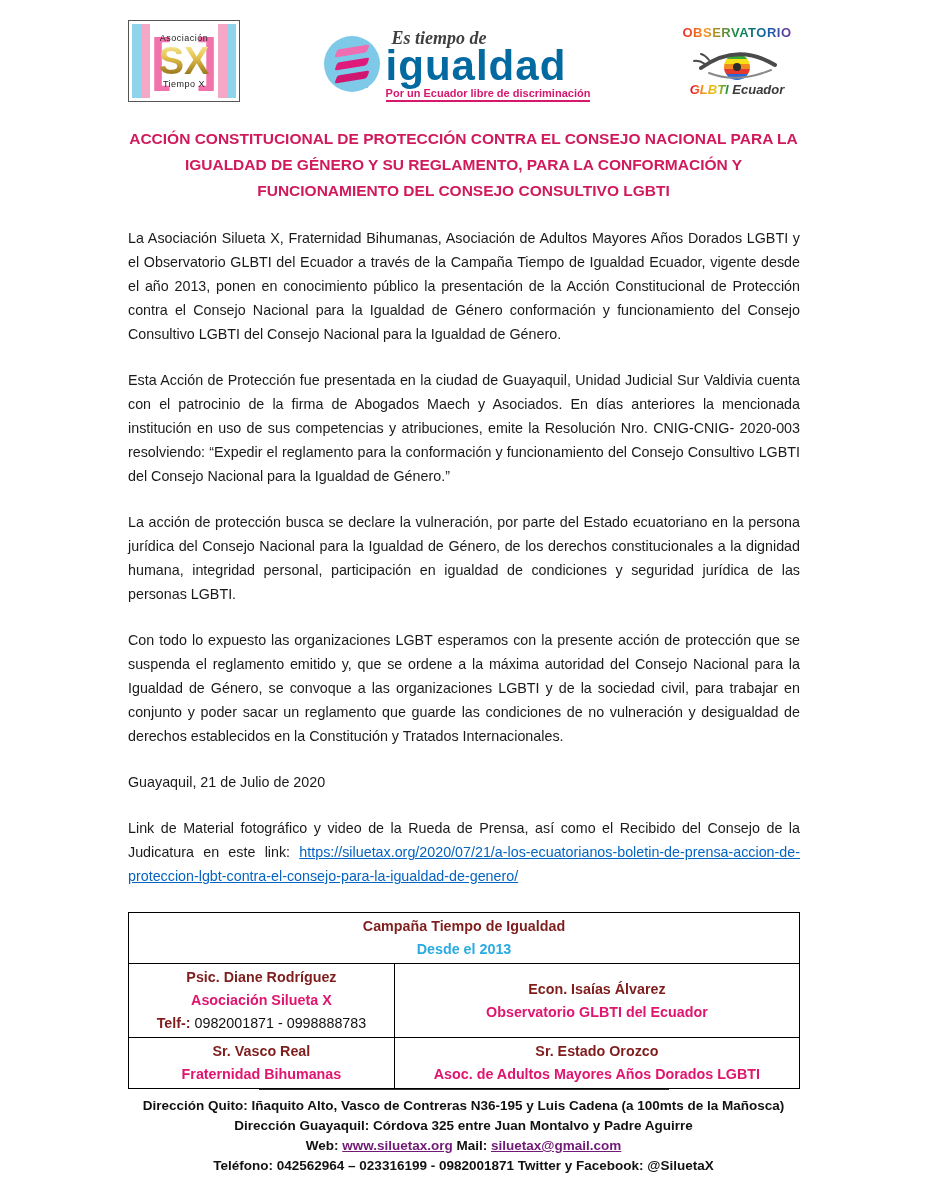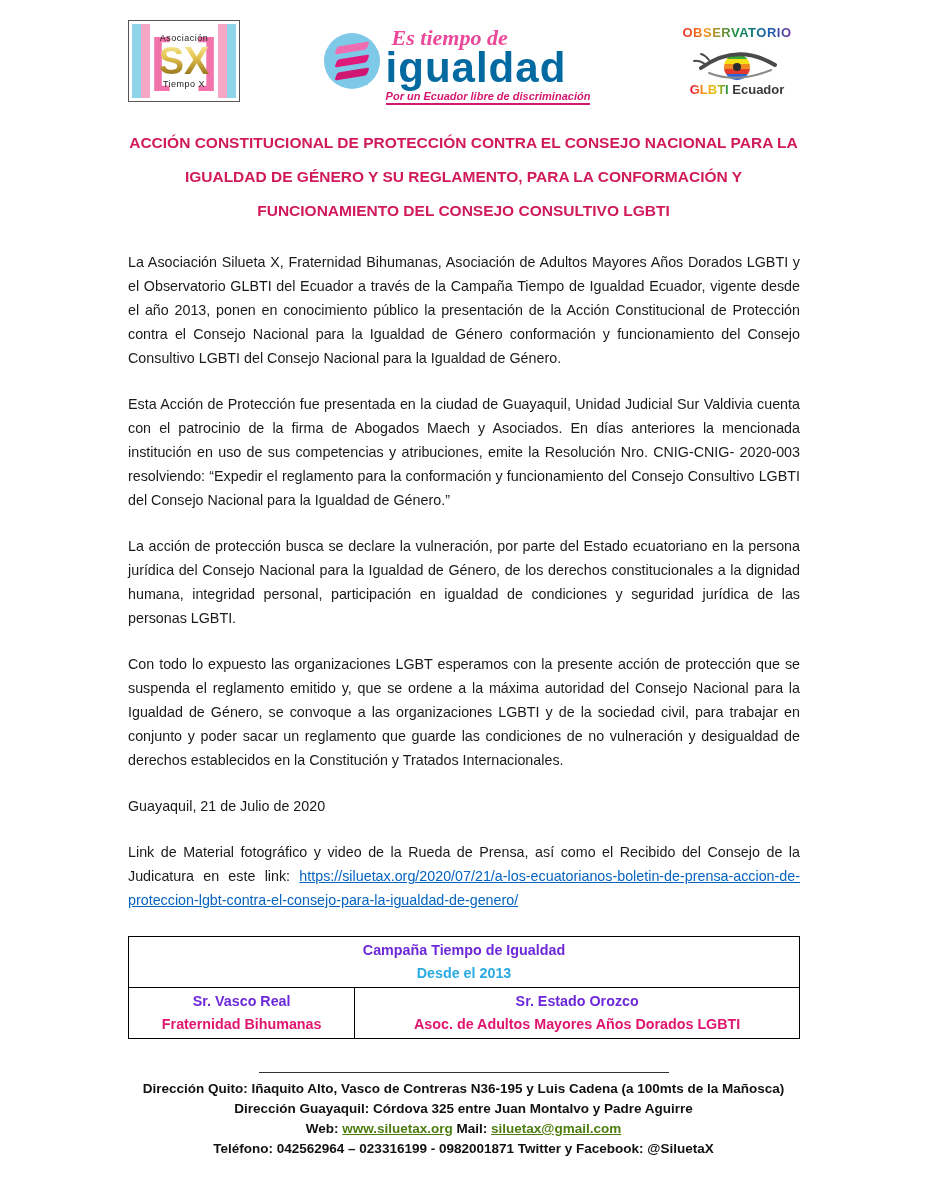--- a/index.html
+++ b/index.html
@@ -28,53 +28,53 @@
   
   .logo-ig { display:flex; align-items:flex-start; gap:6px; }
   .ig-bubble { width:56px; height:56px; border-radius:50%; background:#7FC9E8; position:relative;
                margin-top:16px; display:flex; flex-direction:column; justify-content:center; align-items:center; flex:0 0 auto; }
   .ig-bubble:after { content:""; position:absolute; bottom:-4px; right:4px; width:0; height:0;
                border:8px solid transparent; border-top-color:#7FC9E8; transform:rotate(-35deg); }
   .ig-eq { width:30px; height:8px; border-radius:2px; margin:2.5px 0; transform:skewX(-28deg) rotate(-10deg); }
   .ig-eq.e1 { background:#EF6DB1; } .ig-eq.e2 { background:#E01A7A; } .ig-eq.e3 { background:#CF1670; }
   .ig-text { display:flex; flex-direction:column; margin-top:8px; }
   .ig-line1 { font-family:"Liberation Serif", serif; font-style:italic; font-weight:bold;
-              font-size:22px; color:#ec4899; margin-left:6px; }
+              font-size:18px; color:#404040; margin-left:6px; }
   .ig-line2 { font-size:42px; font-weight:bold; color:#0369a1; letter-spacing:1px; line-height:0.92; margin-top:-2px; }
-  .ig-tag   { font-style:italic; font-weight:bold; font-size:11px; color:#D6176E;
+  .ig-tag   { font-weight:bold; font-size:11px; color:#D6176E;
               border-bottom:2px solid #D6176E; padding-bottom:1px; margin-top:2px; align-self:flex-end; }
   
   .logo-obs { width:126px; text-align:center; }
   .obs-line1 { font-size:13px; font-weight:bold; letter-spacing:0.5px;
                background:linear-gradient(90deg,#e4022c,#f7941d,#0b8a43,#1460ad,#93268f);
                -webkit-background-clip:text; background-clip:text; color:transparent; }
   .obs-eye { display:block; margin:0 auto; }
-  .obs-line2 { font-size:13px; font-weight:bold; color:#3a3a3a; }
+  .obs-line2 { font-size:13px; font-weight:bold; color:#3a3a3a;font-style:italic; }
   .obs-glbti { background:linear-gradient(90deg,#e4022c,#f7941d,#e4c50b,#0b8a43);
                -webkit-background-clip:text; background-clip:text; color:transparent; }
   
   .title-block { margin:24px 128px 0 128px; text-align:center; flex:0 0 auto; }
   .kicker { color:#2E9FD6; font-weight:bold; font-size:15.5px; line-height:25px; }
-  .headline { color:#D01A5B; font-weight:bold; font-size:15.5px; line-height:34px; }
+  .headline { color:#D01A5B; font-weight:bold; font-size:15.5px; line-height:26px; }
   
   .content { margin:0 127px 0 128px; flex:0 0 auto; }
   .content p { font-size:14.3px; line-height:24px; text-align:justify; color:#1a1a1a; margin-top:22px; }
   p.date-line { font-weight:normal; text-align:left; }
   a.doclink { color:#0563C1; text-decoration:underline; overflow-wrap:anywhere; }
   
   table.campaign { width:100%; border-collapse:collapse; margin-top:24px; }
   table.campaign td { border:1.5px solid #000; text-align:center; padding:2px 6px; font-size:14.3px; line-height:23px; }
-  .t-bold { font-weight:bold; color:#6d28d9; }
+  .t-bold { font-weight:bold; color:#7f1d1d; }
   .t-blue { font-weight:bold; color:#29ABE2; }
   .t-pink { font-weight:bold; color:#E0156F; }
   
   .footer { margin-top:auto; padding:0 80px 40px 80px; text-align:center;
             font-weight:bold; font-size:13.5px; line-height:20px; color:#111; flex:0 0 auto; }
   .footer-rule { width:410px; border-top:1.5px solid #333; margin:0 auto 6px auto; }
-  .footer a { color:#4d7c0f; text-decoration:underline; }
+  .footer a { color:#701a75; text-decoration:underline; }
 </style>
 </head>
 <body>
 
 <div class="page">
 
   <header class="logos">
     <div class="logo-sx">
       <div class="sx-bar l"></div>
       <div class="sx-bar r"></div>
@@ -138,20 +138,31 @@
     <table class="campaign">
       <tbody>
         <tr>
           <td colspan="2">
             <div class="t-bold">Campaña Tiempo de Igualdad</div>
             <div class="t-blue">Desde el 2013</div>
           </td>
         </tr>
         <tr>
           <td>
+            <div class="t-bold">Psic. Diane Rodríguez</div>
+            <div class="t-pink">Asociación Silueta X</div>
+            <div><span class="t-bold">Telf-:</span><span> 0982001871 - 0998888783</span></div>
+          </td>
+          <td>
+            <div class="t-bold">Econ. Isaías Álvarez</div>
+            <div class="t-pink">Observatorio GLBTI del Ecuador</div>
+          </td>
+        </tr>
+        <tr>
+          <td>
             <div class="t-bold">Sr. Vasco Real</div>
             <div class="t-pink">Fraternidad Bihumanas</div>
           </td>
           <td>
             <div class="t-bold">Sr. Estado Orozco</div>
             <div class="t-pink">Asoc. de Adultos Mayores Años Dorados LGBTI</div>
           </td>
         </tr>
       </tbody>
     </table>

